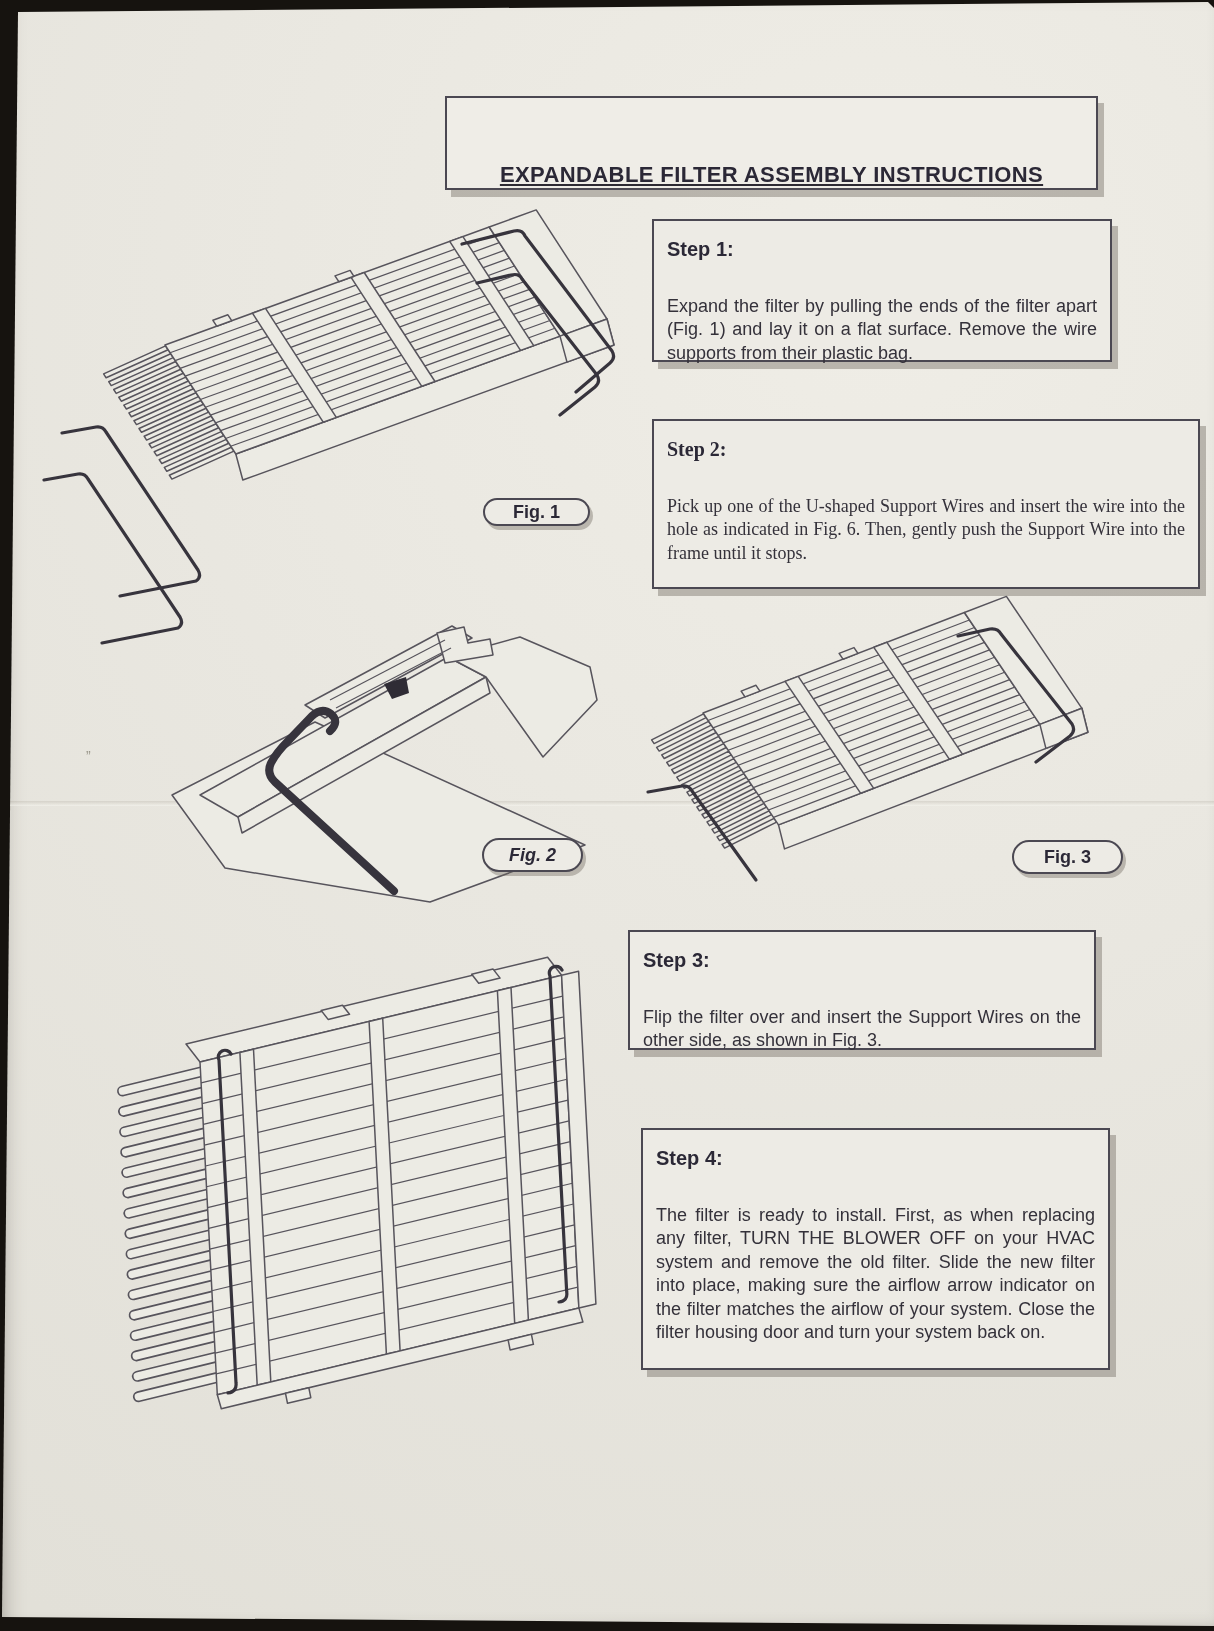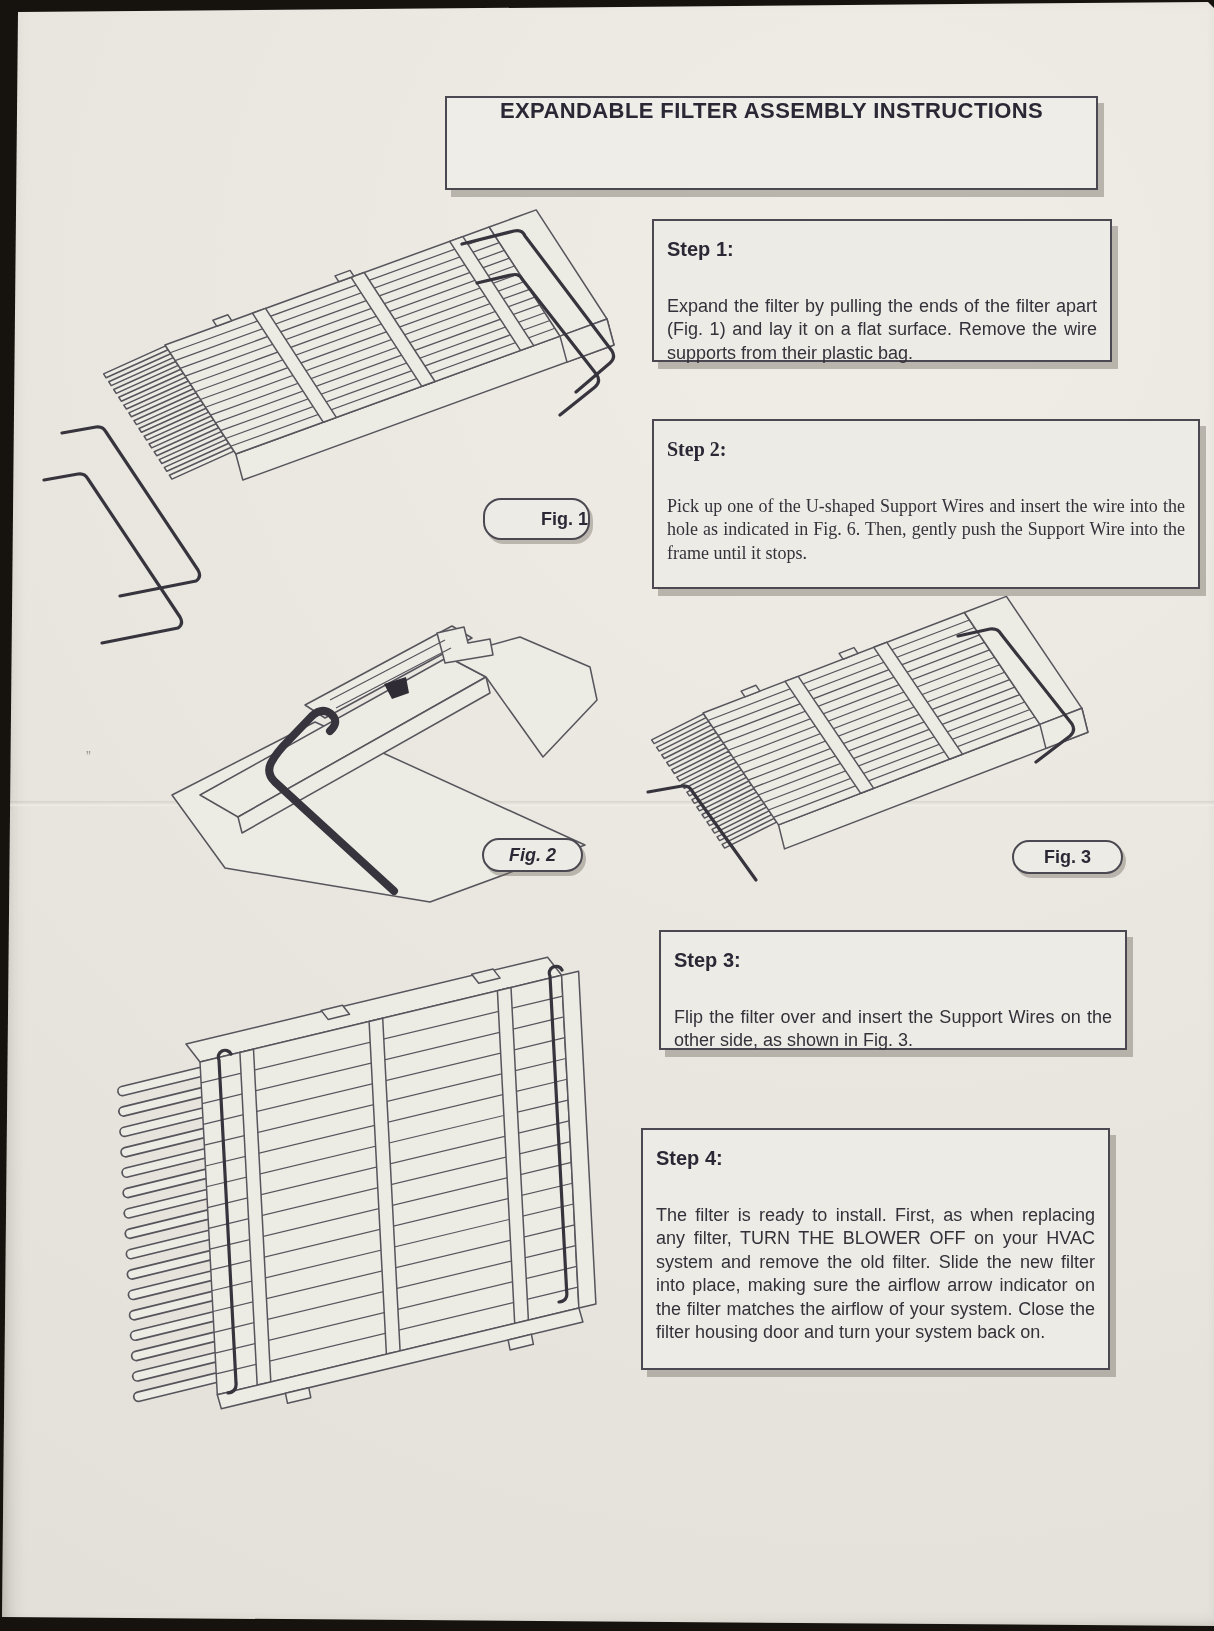--- a/index.html
+++ b/index.html
@@ -23,22 +23,23 @@
     pointer-events:none;
   }
   .box{
     position:absolute;box-sizing:border-box;
     border:2px solid #4b4852;
     background:#edebe5;
     box-shadow:6px 7px 0 rgba(112,106,96,.42);
     color:#2d2a33;
   }
   .title-box{
-    display:flex;align-items:flex-start;justify-content:center;
+    display:flex;align-items:flex-end;justify-content:center;
     background:#efede7;
+    text-decoration:underline;
   }
   .title-box span{
     font-size:22px;font-weight:700;letter-spacing:.4px;color:#2b2836;
   }
   .step{padding:16px 13px 8px 13px;}
   .step-h{font-size:20px;font-weight:700;line-height:1.25;color:#2b2836;}
   .step-t{font-size:18px;line-height:1.3;text-align:justify;color:#34313a;margin-top:33px;}
   .pill{
     position:absolute;box-sizing:border-box;
     border:2px solid #4b4852;border-radius:18px;
@@ -223,41 +224,41 @@
       <polygon points="369.1,1021.5 382.7,1018.2 400.1,1350.9 386.4,1354.1" class="w"></polygon>
       <polygon points="497.4,990.7 511.0,987.4 528.4,1320.1 514.7,1323.4" class="w"></polygon>
       <polygon points="561.6,975.3 578.6,971.3 595.9,1304.0 578.9,1308.0" class="w"></polygon>
       <polygon points="217.3,1394.7 578.9,1308.0 582.9,1322.0 221.3,1408.7" class="w"></polygon>
       <polygon points="285.5,1393.3 308.8,1387.7 310.8,1397.7 287.5,1403.3" class="w"></polygon>
       <polygon points="508.1,1339.9 531.4,1334.3 533.4,1344.3 510.1,1349.9" class="w"></polygon>
       <path d="M 231 1054 A 6.5 6.5 0 1 0 219 1060 L 236 1383 Q 237 1392 228 1393" class="wire" stroke-width="4"></path>
       <path d="M 562 970 A 6.5 6.5 0 1 0 550 976 L 566.7 1292 Q 568 1301 559 1302" class="wire" stroke-width="4"></path>
     </svg>
 
-  <div class="pill" style="left:483px;top:498px;width:107px;height:42px;justify-content:flex-end;">
+  <div class="pill" style="left:483px;top:498px;width:107px;height:28px;">
     <span>Fig. 1</span>
   </div>
   <div class="pill" style="left:482px;top:838px;width:101px;height:34px;font-style:italic;">
     <span>Fig. 2</span>
   </div>
   <div class="pill" style="left:1012px;top:840px;width:111px;height:34px;text-align:center;">
     <span>Fig. 3</span>
   </div>
 
   <div class="box step" style="left:652px;top:219px;width:460px;height:143px;">
     <div class="step-h">Step 1:</div>
     <div class="step-t">Expand the filter by pulling the ends of the filter apart (Fig. 1) and lay it on a flat surface. Remove the wire supports from their plastic bag.</div>
   </div>
 
   <div class="box step" style="left:652px;top:419px;width:548px;height:170px;font-family:Liberation Serif, serif;">
     <div class="step-h">Step 2:</div>
     <div class="step-t">Pick up one of the U-shaped Support Wires and insert the wire into the hole as indicated in Fig. 6. Then, gently push the Support Wire into the frame until it stops.</div>
   </div>
 
-  <div class="box step" style="left:659px;top:930px;width:468px;height:120px;">
+  <div class="box step" style="left:628px;top:930px;width:468px;height:120px;">
     <div class="step-h">Step 3:</div>
     <div class="step-t">Flip the filter over and insert the Support Wires on the other side, as shown in Fig. 3.</div>
   </div>
 
   <div class="box step" style="left:641px;top:1128px;width:469px;height:242px;">
     <div class="step-h">Step 4:</div>
     <div class="step-t">The filter is ready to install. First, as when replacing any filter, TURN THE BLOWER OFF on your HVAC system and remove the old filter. Slide the new filter into place, making sure the airflow arrow indicator on the filter matches the airflow of your system. Close the filter housing door and turn your system back on.</div>
   </div>
 
 </div>

